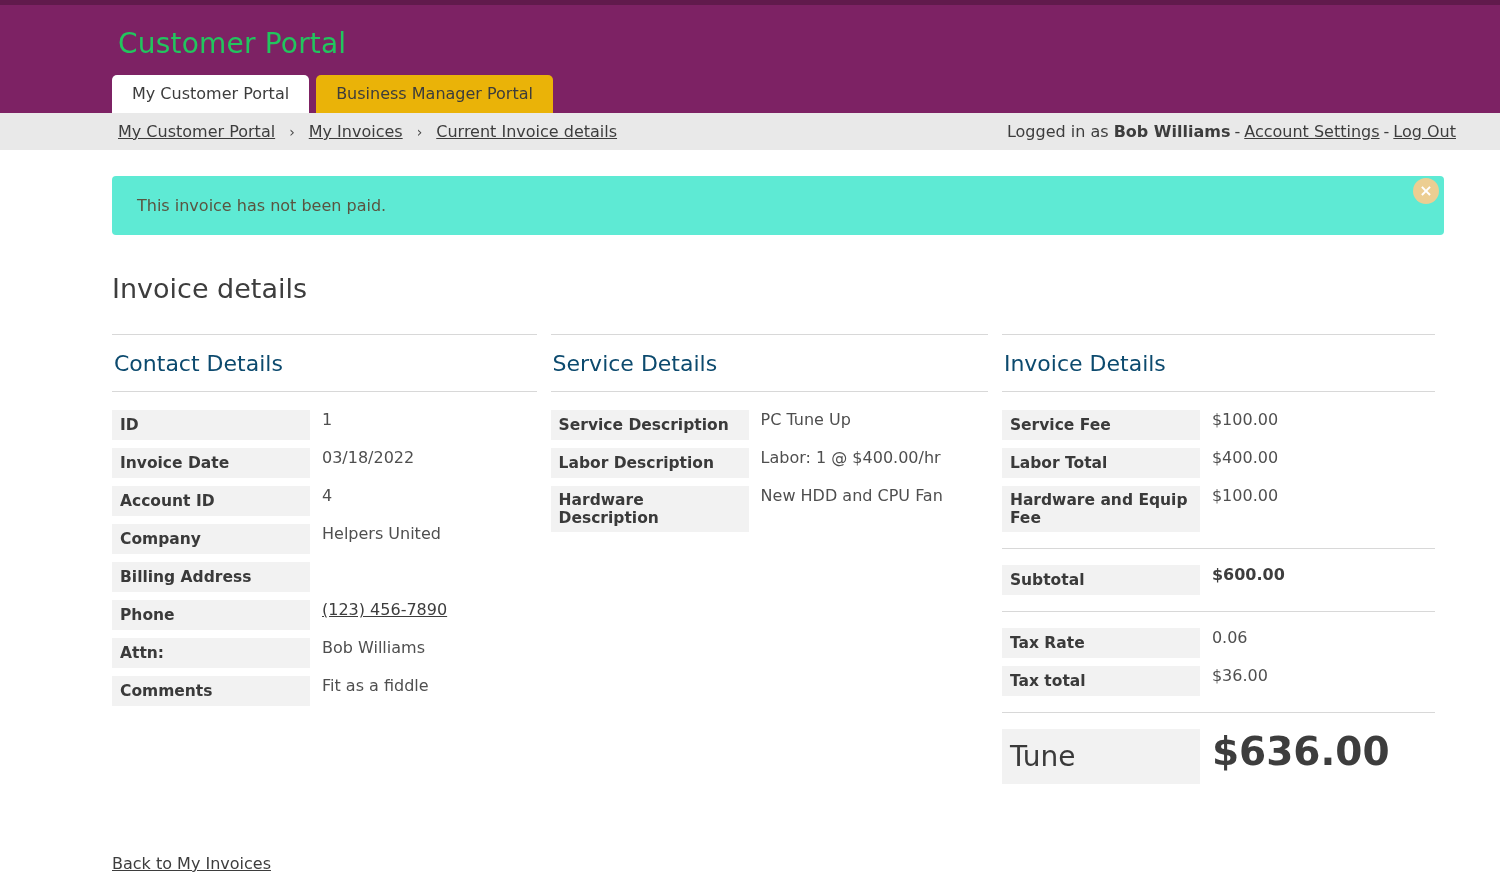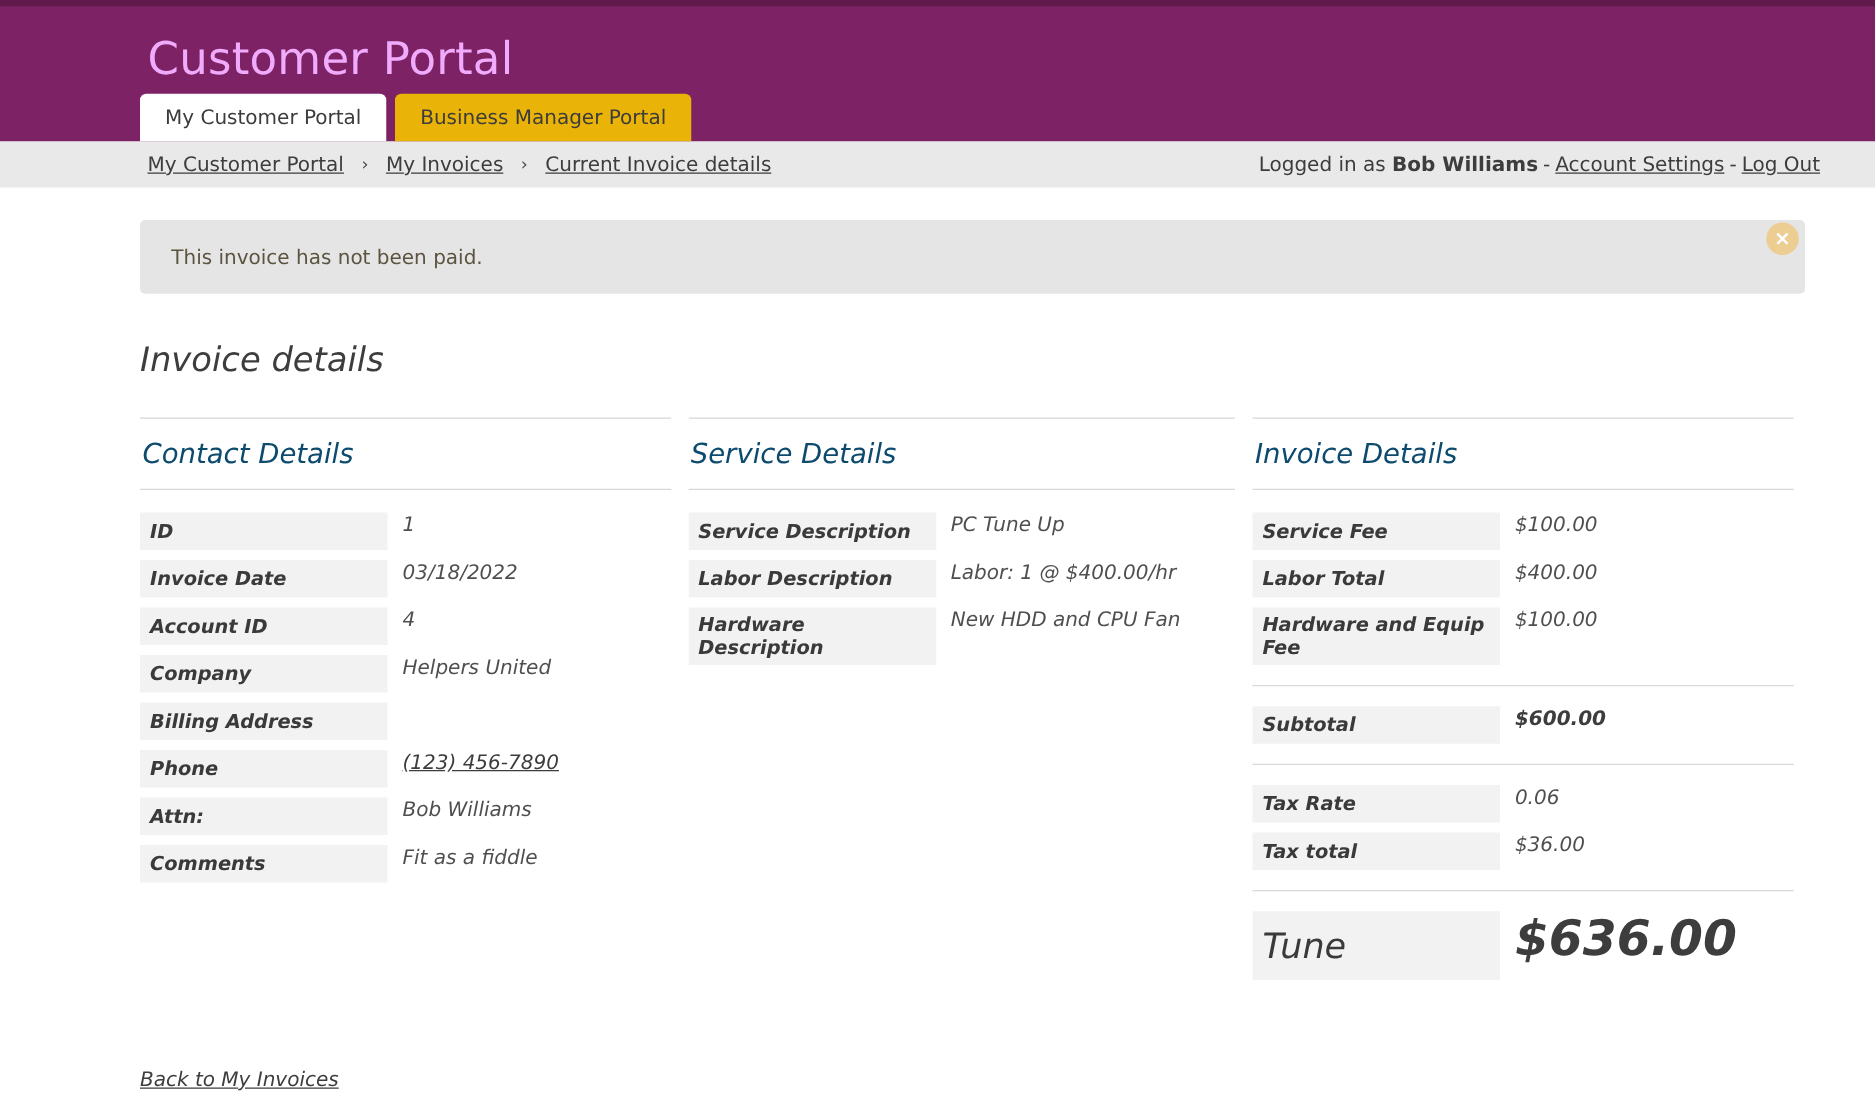--- a/index.html
+++ b/index.html
@@ -14,22 +14,22 @@
   a { color: #3d3d3d; text-decoration: underline; cursor: pointer; }
 
   
   .app-header {
     background: #7d2264;
     border-top: 5px solid #611a4c;
     height: 113px;
     position: relative;
   }
   .app-title {
-    color: #f0abfc;
-    font-size: 36px;
+    color: #22c55e;
+    font-size: 28px;
     font-weight: 400;
     padding: 22px 0 0 118px;
     letter-spacing: 0.2px;
   }
   .tab-bar {
     position: absolute;
     left: 112px;
     bottom: 0;
     display: flex;
     gap: 7px;
@@ -58,21 +58,21 @@
   .crumbs { display: flex; align-items: center; gap: 14px; }
   .crumb-sep { text-decoration: none; font-size: 14px; color: #4a4a4a; }
   .session { color: #3d3d3d; }
   .session b { font-weight: 700; }
   .session .dash { margin: 0 4px; }
 
   
   .alert {
     position: relative;
     margin: 26px 56px 0 112px;
-    background: #e5e5e5;
+    background: #5eead4;
     border-radius: 4px;
     padding: 20px 60px 20px 25px;
     color: #5a5440;
     font-size: 16px;
   }
   .alert-close {
     position: absolute;
     top: 2px;
     right: 5px;
     width: 26px;
@@ -83,21 +83,21 @@
     color: #ffffff;
     font-size: 16px;
     font-weight: 700;
     line-height: 26px;
     text-align: center;
     cursor: pointer;
     font-family: inherit;
   }
 
   
-  .main { margin: 0 65px 0 112px; font-style: italic; }
+  .main { margin: 0 65px 0 112px; }
   .page-title {
     font-size: 27px;
     font-weight: 400;
     color: #3d3d3d;
     margin-top: 38px;
   }
   .columns {
     display: grid;
     grid-template-columns: 1fr 1.03fr 1.02fr;
     gap: 14px;

